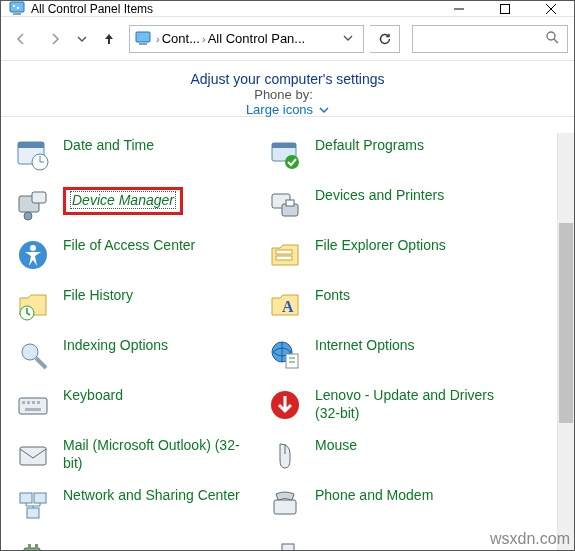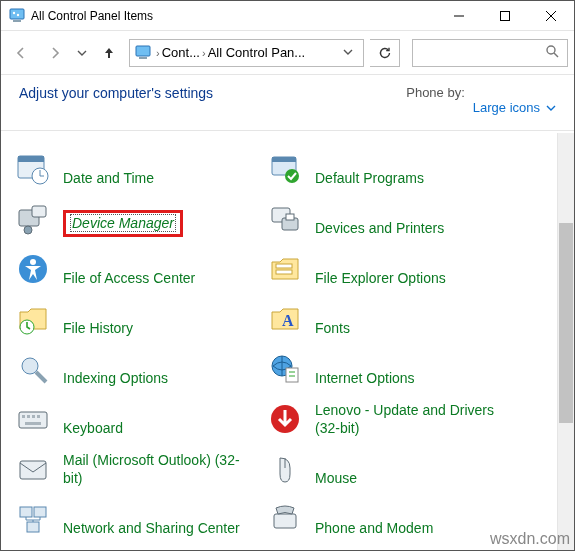--- a/index.html
+++ b/index.html
@@ -9,21 +9,21 @@
     font-size: 12px;
     background: #fff;
     color: #000;
     width: 575px;
     height: 551px;
     overflow: hidden;
     border: 1px solid #555;
     position: relative;
   }
   .titlebar {
-    height: 30px;
+    height: 16px;
     display: flex;
     align-items: center;
     padding: 0 0 0 8px;
     border-bottom: 1px solid #e5e5e5;
   }
   .titlebar .app-icon {
     width: 16px; height: 16px;
     margin-right: 6px;
     display: inline-flex;
     align-items: center; justify-content: center;
@@ -81,23 +81,25 @@
     width: 156px; height: 28px;
     border: 1px solid #bbb;
     margin-left: 6px;
     display:flex;align-items:center;justify-content:flex-end;
     padding: 0 8px;
     color:#666;
   }
   .header2 {
     height: 46px;
     display:flex;
+    align-items:center;
     padding: 0 18px;
     border-bottom: 1px solid #e5e5e5;
     margin-top: 10px;
+    flex-direction: column;
   }
   .header2 .heading {
     color: #0b3a8e;
     font-size: 14px;
   }
   .header2 .spacer { flex:1; }
   .header2 .viewby-label { color:#555; margin-right: 8px; font-size:13px;}
   .header2 .viewby-value { color:#0b6fcf; font-size:13px; display:flex;align-items:center;gap:6px;}
   .content-wrap {
     position:absolute;
@@ -119,21 +121,21 @@
     position:absolute;
     left:1px; right:1px;
     top: 90px; height: 200px;
     background:#c2c2c2;
   }
   .row { display:flex; }
   .cell {
     width: 252px;
     height: 50px;
     display:flex;
-    align-items:flex-end;
+    align-items:flex-start;
     gap: 12px;
     padding-right: 8px;
   }
   .cell .ico {
     width: 36px; height: 36px;
     flex: 0 0 36px;
     display:flex;align-items:center;justify-content:center;
   }
   .cell .label {
     color: #0b7a23;

